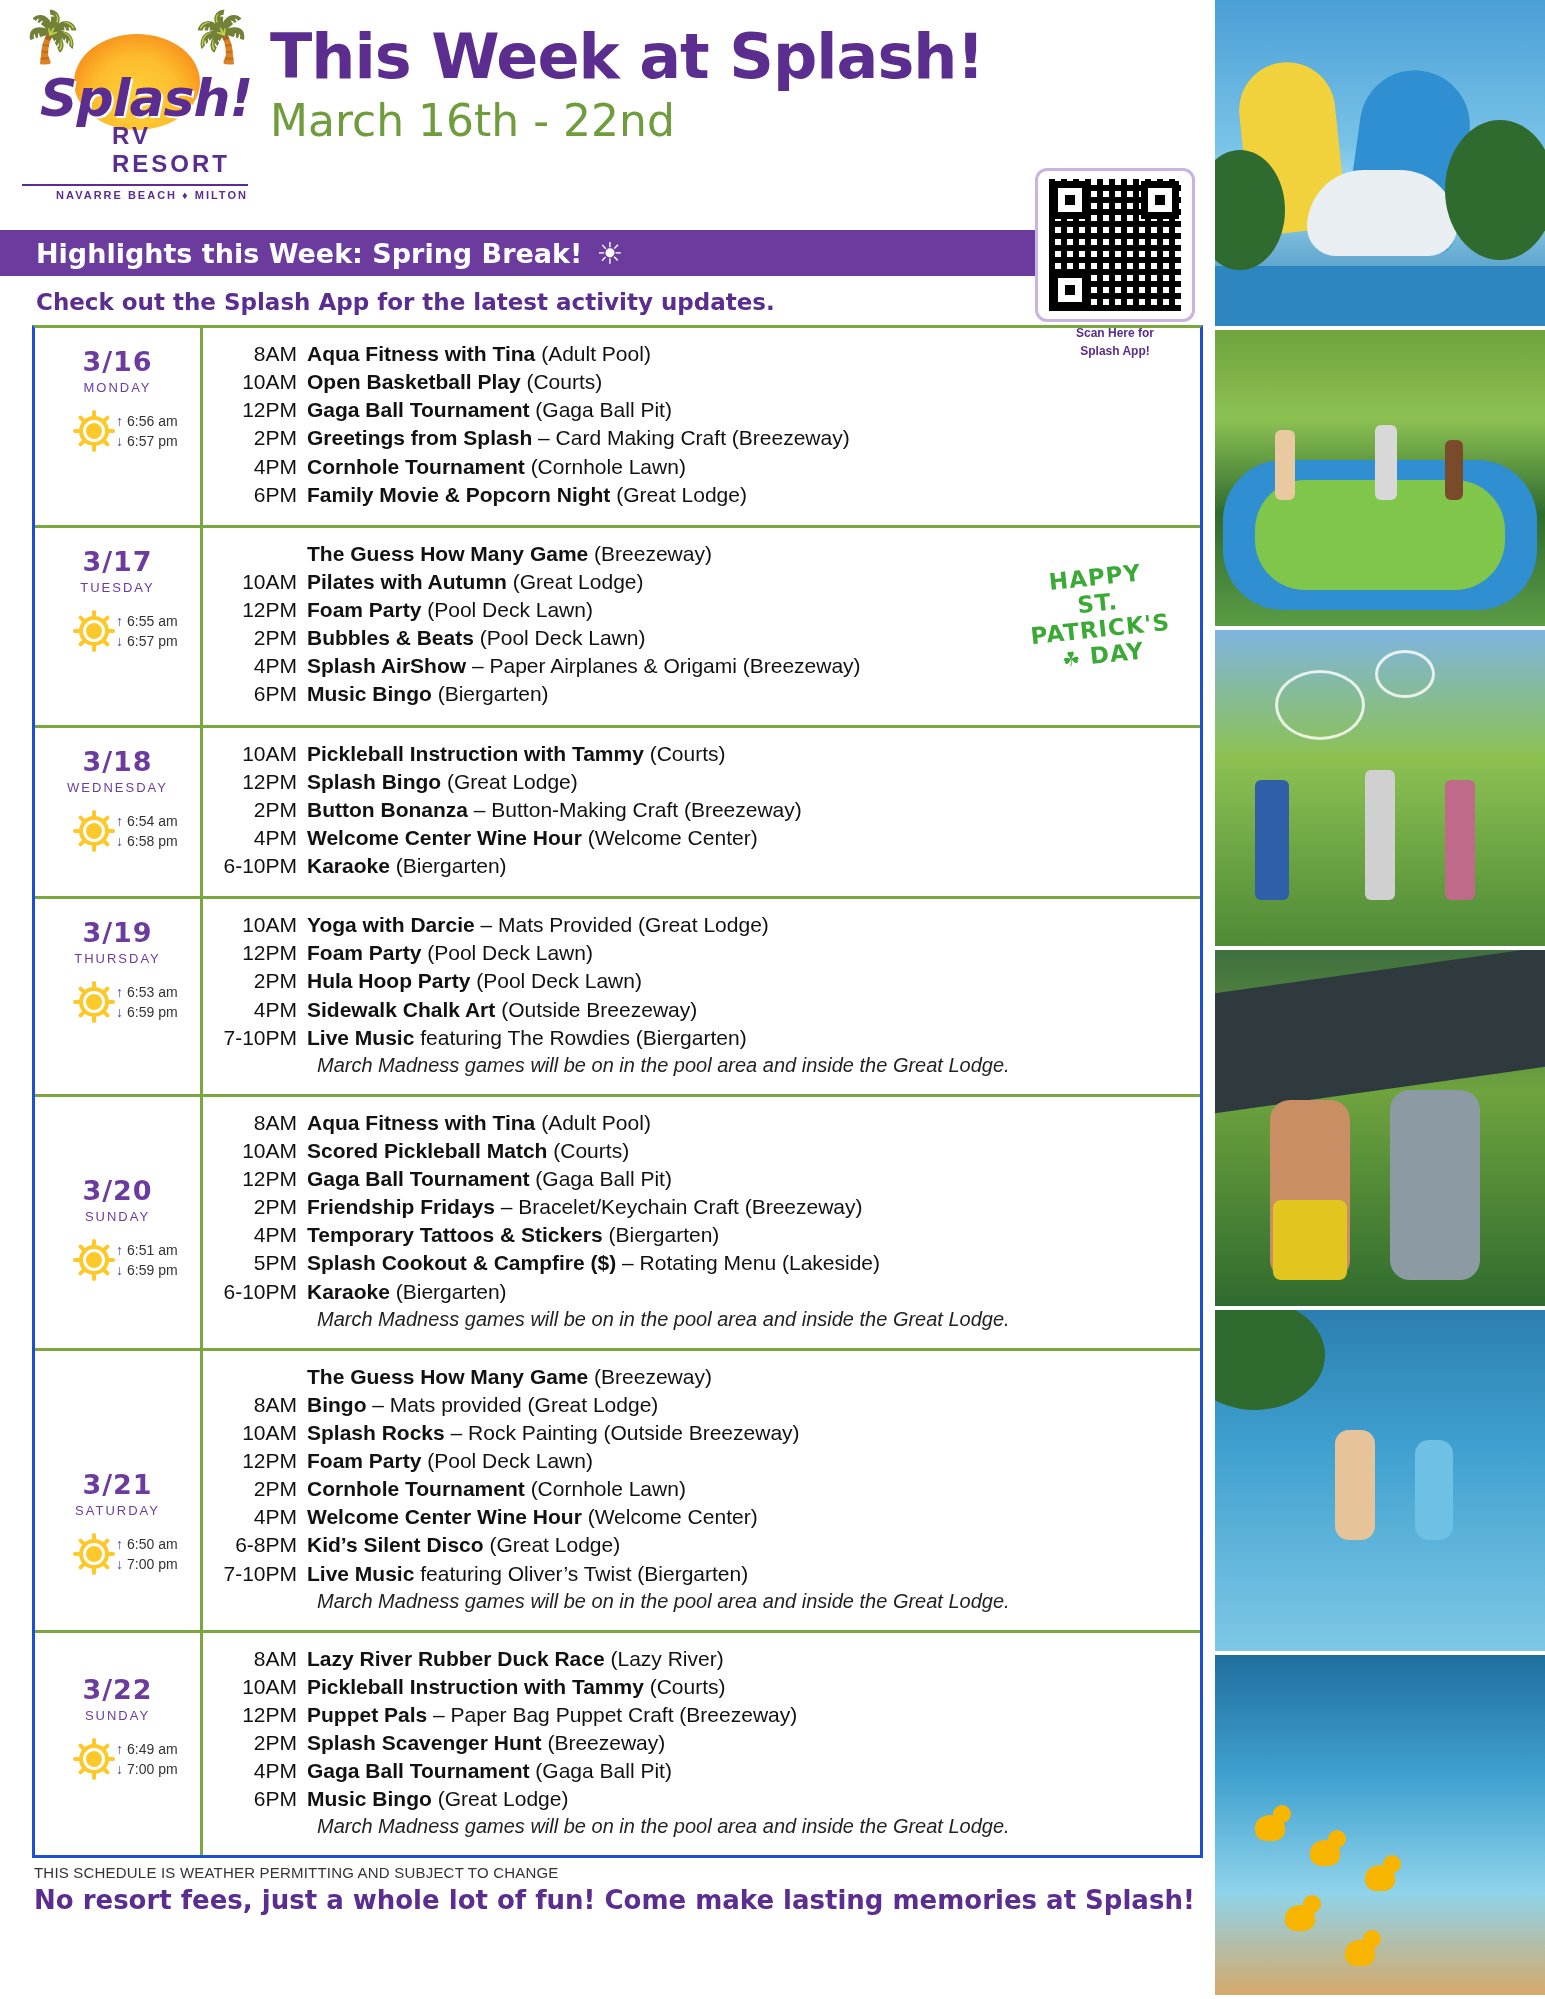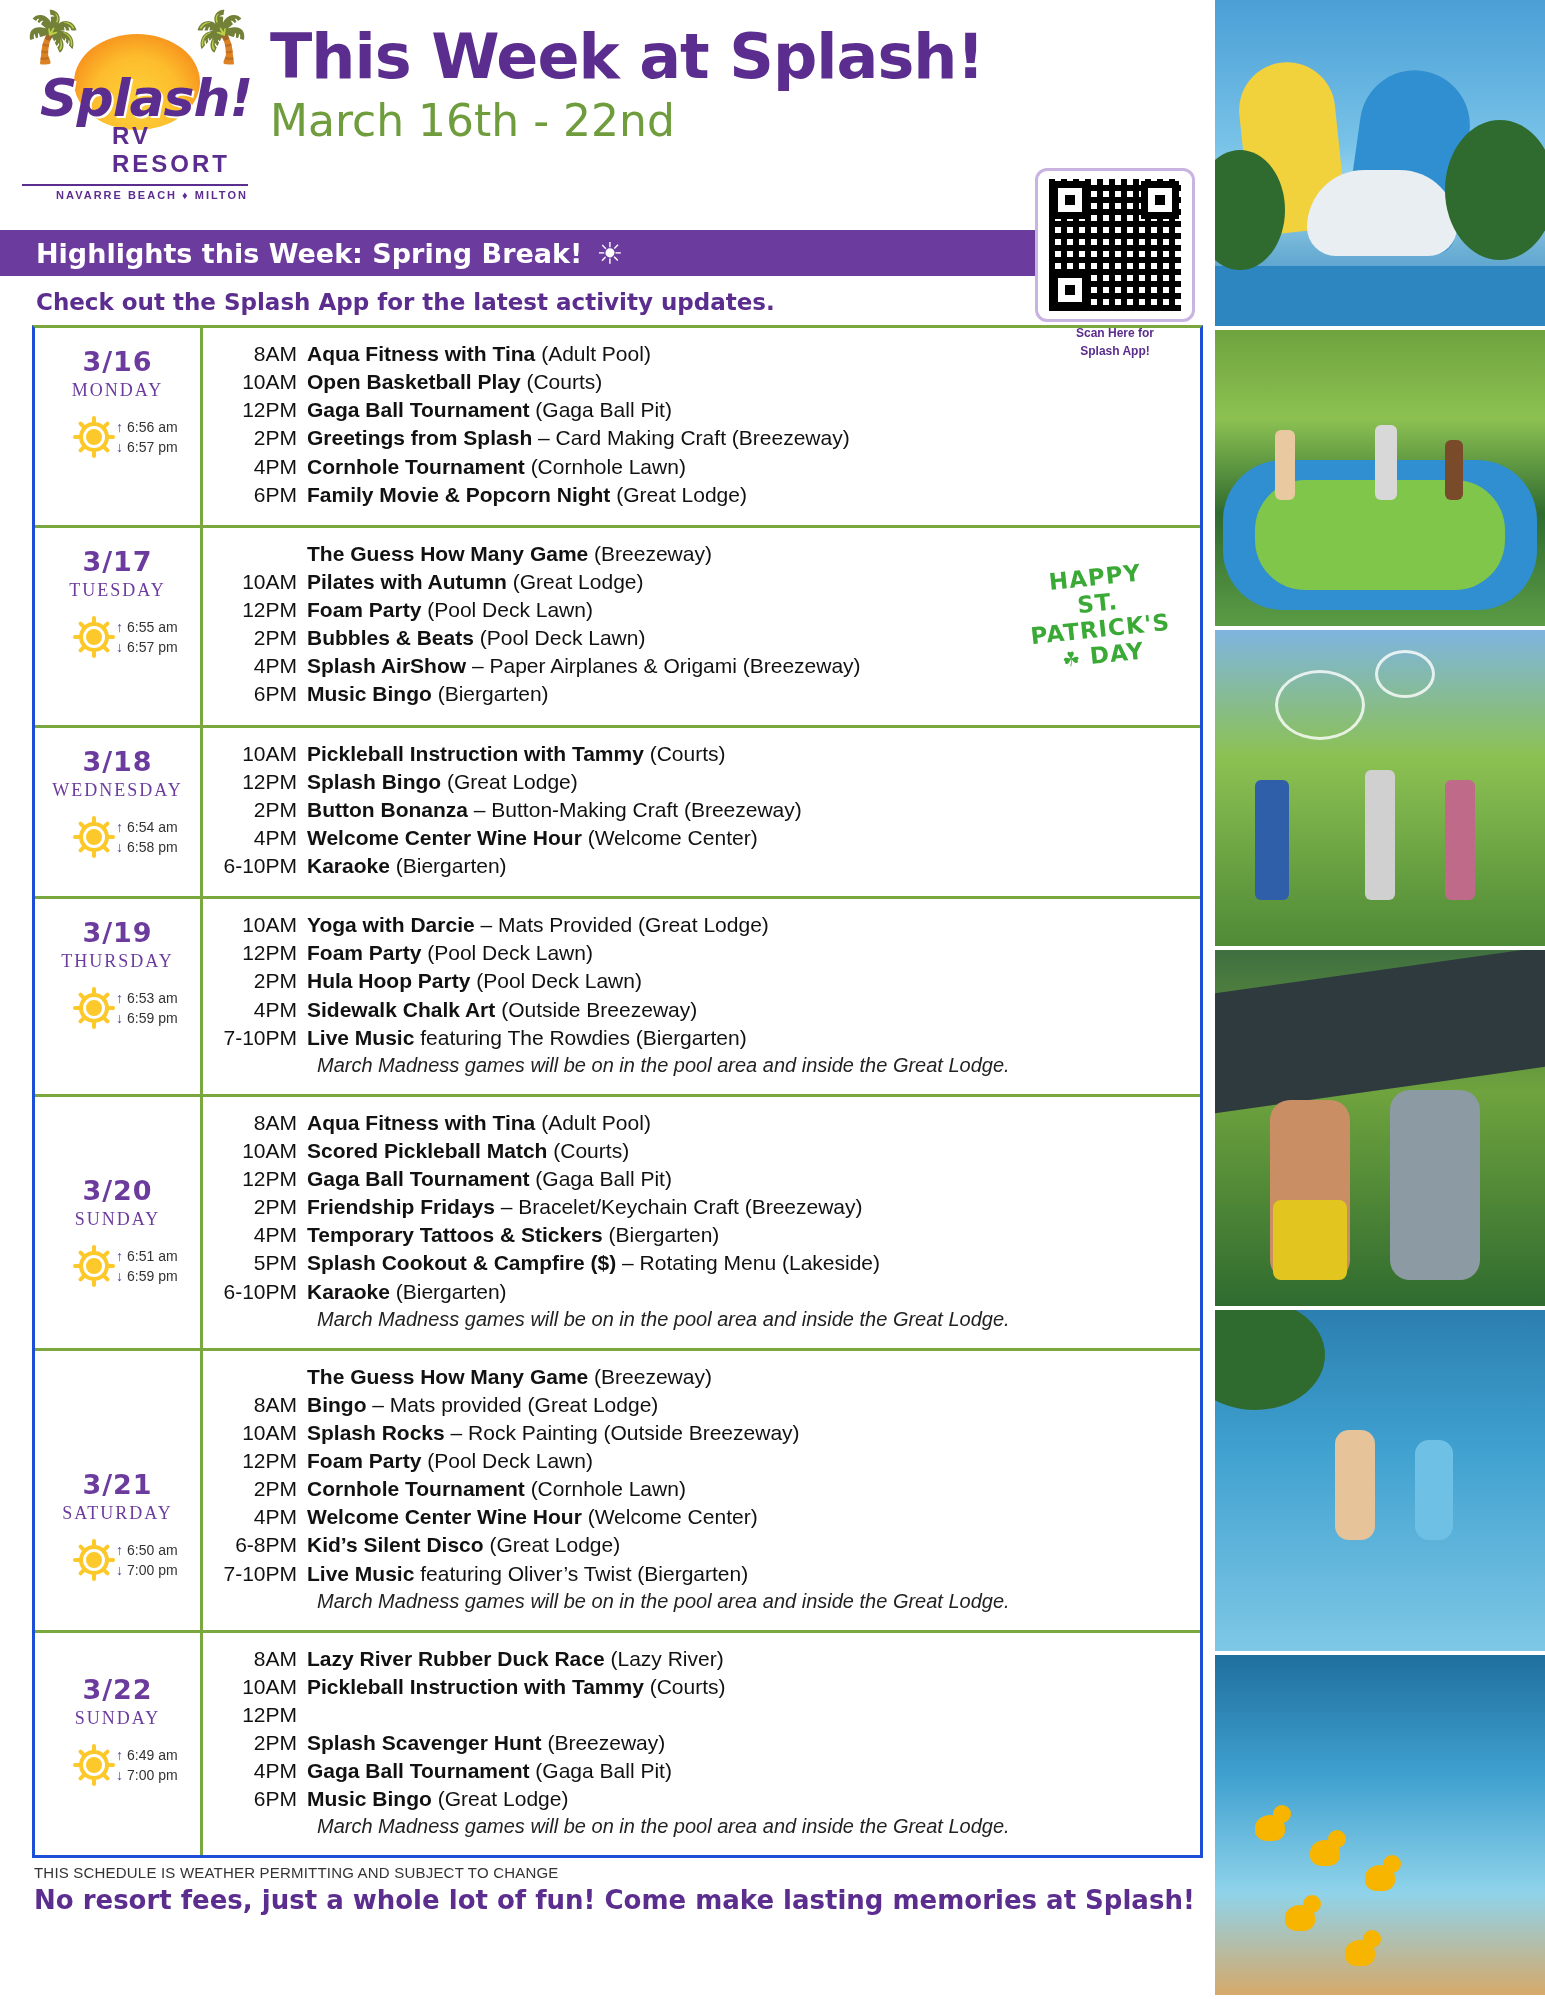--- a/index.html
+++ b/index.html
@@ -61,21 +61,21 @@
   }
   .sun-emoji { margin-left:14px; font-size:30px; }
   .check-line { font-size:23px; font-weight:bold; color:#5b2d8e; padding:13px 0 10px 36px; font-family:"DejaVu Sans", sans-serif;}
 
   
   .schedule { margin:0 12px 0 32px; border:3px solid #1d4ed8; border-top:3px solid #7aa83f; }
   .day-row { display:flex; border-bottom:3px solid #7aa83f; position:relative; }
   .day-row:last-child { border-bottom:none; }
   .day-col { width:168px; border-right:3px solid #7aa83f; position:relative; padding-top:18px; flex:none; }
   .day-date { text-align:center; font-size:27px; font-weight:bold; color:#6b3b9e; letter-spacing:1px; font-family:"DejaVu Sans", sans-serif;}
-  .day-name { text-align:center; font-size:18px; color:#6b3b9e; letter-spacing:2px; margin-top:3px; font-family:Liberation Serif, serif;}
+  .day-name { text-align:center; font-size:13px; color:#6b3b9e; letter-spacing:2px; margin-top:3px; font-family:Liberation Sans, sans-serif;}
   .sun-times { display:flex; align-items:center; gap:7px; margin-top:16px; padding-left:44px; }
   .sun-icon { width:30px; height:30px; background:radial-gradient(circle,#fdc82a 0 48%, #fdc82a 48%); border-radius:50%; position:relative; flex:none; box-shadow:0 0 0 3px #fff; }
   .sun-icon::before, .sun-icon::after { content:""; position:absolute; left:50%; top:50%; width:42px; height:4px; background:#fdc82a; transform:translate(-50%,-50%); border-radius:2px; }
   .sun-icon::after { transform:translate(-50%,-50%) rotate(90deg); }
   .sun-ray { position:absolute; left:50%; top:50%; width:42px; height:4px; background:#fdc82a; border-radius:2px; }
   .sun-ray.a { transform:translate(-50%,-50%) rotate(45deg); }
   .sun-ray.b { transform:translate(-50%,-50%) rotate(-45deg); }
   .sun-core { position:absolute; left:50%; top:50%; width:22px; height:22px; background:#fdc82a; border-radius:50%; transform:translate(-50%,-50%); border:3px solid #fff; z-index:2;}
   .times { font-size:14px; color:#333; line-height:1.45; }
   .times div { display:flex; align-items:center; gap:4px; }
@@ -508,20 +508,21 @@
           <div class="event">
               <span class="ev-time">8AM</span>
               <span><span class="ev-title">Lazy River Rubber Duck Race</span> <span class="ev-rest">(Lazy River)</span></span>
             </div>
           <div class="event">
               <span class="ev-time">10AM</span>
               <span><span class="ev-title">Pickleball Instruction with Tammy</span> <span class="ev-rest">(Courts)</span></span>
             </div>
           <div class="event">
               <span class="ev-time">12PM</span>
+              <span><span class="ev-title">Puppet Pals</span> <span class="ev-rest">– Paper Bag Puppet Craft (Breezeway)</span></span>
             </div>
           <div class="event">
               <span class="ev-time">2PM</span>
               <span><span class="ev-title">Splash Scavenger Hunt</span> <span class="ev-rest">(Breezeway)</span></span>
             </div>
           <div class="event">
               <span class="ev-time">4PM</span>
               <span><span class="ev-title">Gaga Ball Tournament</span> <span class="ev-rest">(Gaga Ball Pit)</span></span>
             </div>
           <div class="event">

